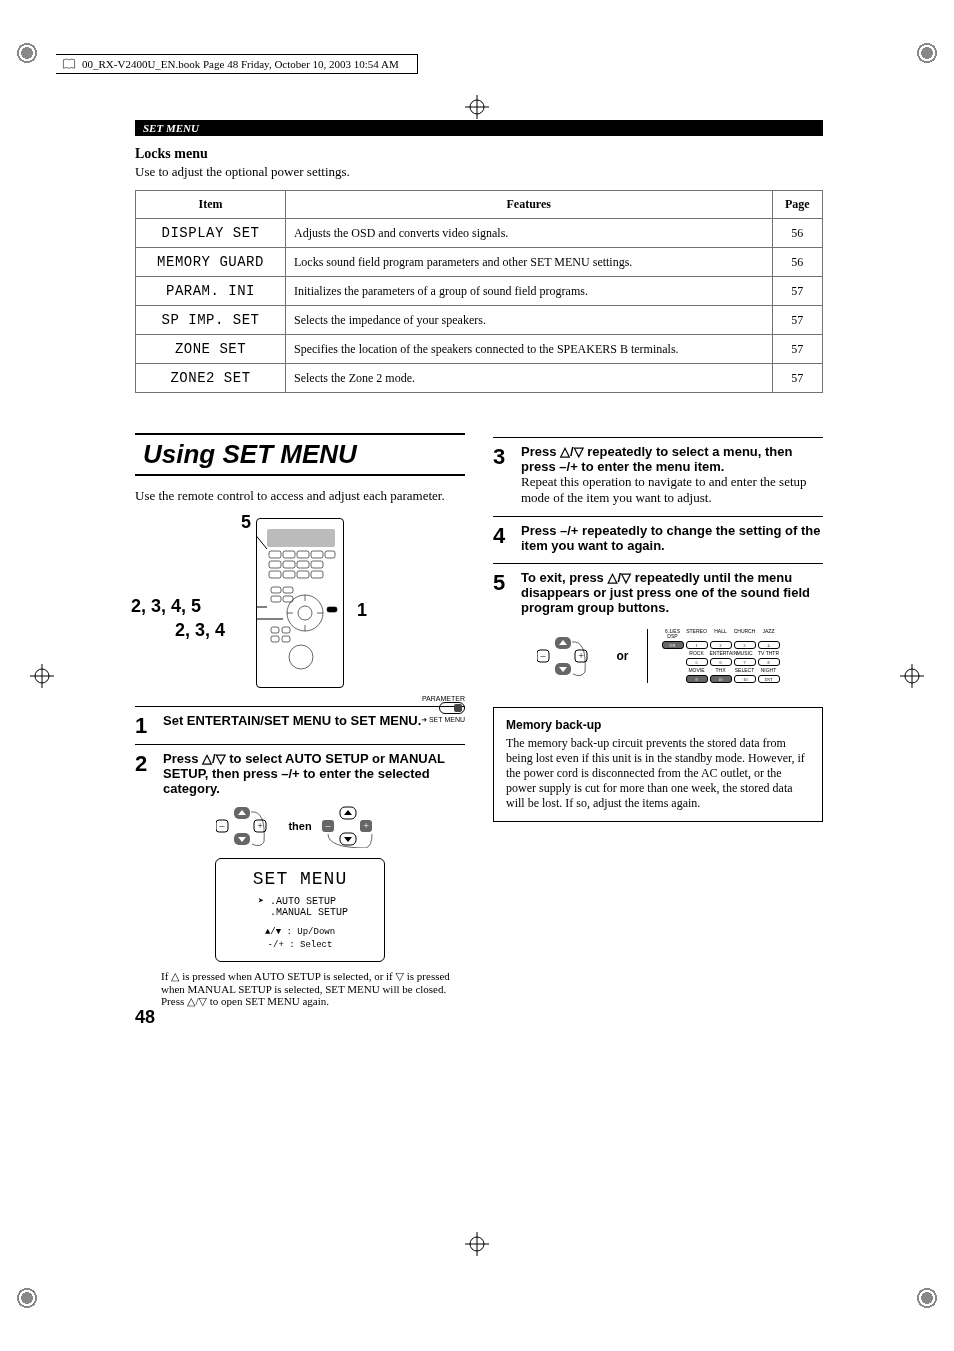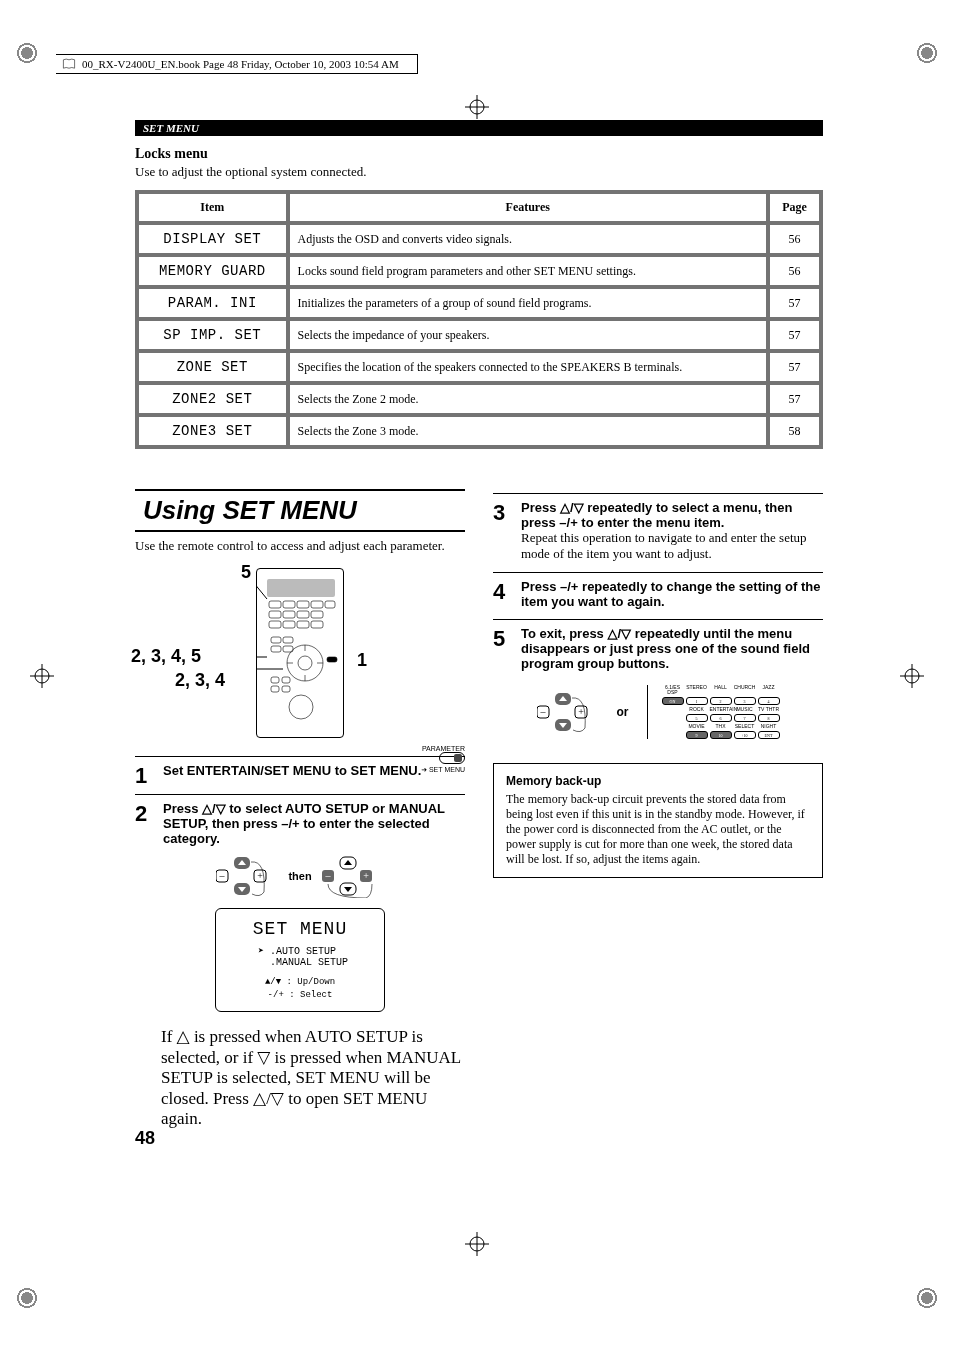--- a/index.html
+++ b/index.html
@@ -39,33 +39,33 @@
       background: #000; color: #fff; font-style: italic;
       font-weight: bold; font-size: 11px;
       padding: 2px 8px; margin-bottom: 10px;
     }
     .option-title { font-weight: bold; font-size: 14px; margin-bottom: 2px; }
     .option-desc { margin-bottom: 10px; }
     table.opt {
       border-collapse: collapse; width: 100%;
     }
     table.opt th, table.opt td {
-      border: 4px solid #737373; padding: 6px 8px; font-size: 12px;
+      border: 1px solid #737373; padding: 6px 8px; font-size: 12px;
     }
     table.opt th { font-weight: bold; text-align: center; }
     table.opt td.item {
       font-family: "Courier New", monospace; letter-spacing: 0.5px;
       font-size: 14px; text-align: center; white-space: nowrap;
     }
     .two-col { display: flex; gap: 28px; margin-top: 40px; }
     .col { flex: 1; }
     .using-heading {
       font-family: Arial, sans-serif; font-weight: bold; font-style: italic;
       font-size: 26px; border-top: 2px solid #000; border-bottom: 2px solid #000;
-      padding: 4px 8px; margin-bottom: 6px;
+      padding: 4px 8px; margin-bottom: 12px;
     }
     .step { display: flex; gap: 8px; margin-bottom: 8px; }
     .step-num {
       font-family: Arial, sans-serif; font-size: 22px; font-weight: bold;
       min-width: 20px;
     }
     .step-body { flex: 1; }
     .step-body .bold { font-family: Arial, sans-serif; font-weight: bold; font-size: 13px; }
     .step-rule { border-top: 1px solid #000; margin: 10px 0 6px; }
     .remote-diagram { text-align: center; margin: 14px 0 18px; position: relative; }
@@ -77,21 +77,21 @@
       font-family: "Courier New", monospace; font-size: 11px;
     }
     .osd-title { text-align: center; font-size: 18px; margin-bottom: 6px; letter-spacing: 1px; }
     .osd-list { text-align: left; font-size: 10px; margin: 4px 0 8px 28px; }
     .osd-hint { text-align: center; font-size: 9px; line-height: 1.4; }
     .small-then { font-family: Arial, sans-serif; font-size: 11px; font-weight: bold; }
     .nav-diagram { display: flex; align-items: center; justify-content: center; gap: 10px; margin: 6px 0 10px; }
     .param-box { text-align: right; margin-top: -52px; font-size: 7px; font-family: Arial, sans-serif; }
     .param-switch { display: inline-block; border: 1px solid #000; width: 26px; height: 12px; border-radius: 6px; position: relative; }
     .param-switch::before { content:""; position:absolute; right:2px; top:1px; width:8px; height:8px; background:#444; border-radius:2px; }
-    .asterisk-note { font-size: 17px; margin-top: 14px; padding-left: 26px; }
+    .asterisk-note { font-size: 11px; margin-top: 8px; padding-left: 26px; }
     .memory-box {
       border: 1px solid #000; padding: 10px 12px; margin-top: 24px;
       font-size: 12px;
     }
     .memory-box .mb-title { font-family: Arial, sans-serif; font-weight: bold; margin-bottom: 4px; }
     .or-word { font-family: Arial, sans-serif; font-weight: bold; font-size: 12px; }
     .grid-btns { display: grid; grid-template-columns: repeat(5, 22px); gap: 2px; }
     .grid-btns .lbl { font-size: 5px; text-align: center; font-family: Arial, sans-serif; line-height: 1; }
     .grid-btns .btn { width: 22px; height: 8px; border: 0.7px solid #000; border-radius: 3px; font-size: 4px; text-align: center; line-height: 8px; }
     .pad-svg { width: 62px; height: 44px; }
@@ -139,21 +139,21 @@
 <div class="book-header">
   <svg class="book-icon" viewBox="0 0 20 16">
       <path d="M2 2 Q6 0 10 2 Q14 0 18 2 V14 Q14 12 10 14 Q6 12 2 14 Z" fill="none" stroke="#000" stroke-width="0.8"></path>
     </svg>
   <span>00_RX-V2400U_EN.book  Page 48  Friday, October 10, 2003  10:54 AM</span>
 </div>
 
 <div class="page">
   <div class="sec-label">SET MENU</div>
   <div class="option-title">Locks menu</div>
-  <div class="option-desc">Use to adjust the optional system connected.</div>
+  <div class="option-desc">Use to adjust the optional power settings.</div>
 
   <table class="opt">
     <thead>
       <tr>
         <th>Item</th>
         <th>Features</th>
         <th>Page</th>
       </tr>
     </thead>
     <tbody id="opt-body">
@@ -179,25 +179,20 @@
         </tr>
         <tr>
           <td class="item">ZONE SET</td>
           <td>Specifies the location of the speakers connected to the SPEAKERS B terminals.</td>
           <td style="text-align:center">57</td>
         </tr>
         <tr>
           <td class="item">ZONE2 SET</td>
           <td>Selects the Zone 2 mode.</td>
           <td style="text-align:center">57</td>
-        </tr>
-        <tr>
-          <td class="item">ZONE3 SET</td>
-          <td>Selects the Zone 3 mode.</td>
-          <td style="text-align:center">58</td>
         </tr>
       </tbody>
   </table>
 
   <div class="two-col">
 
     <div class="col">
       <div class="using-heading">Using SET MENU</div>
       <p>Use the remote control to access and adjust each parameter.</p>
 

